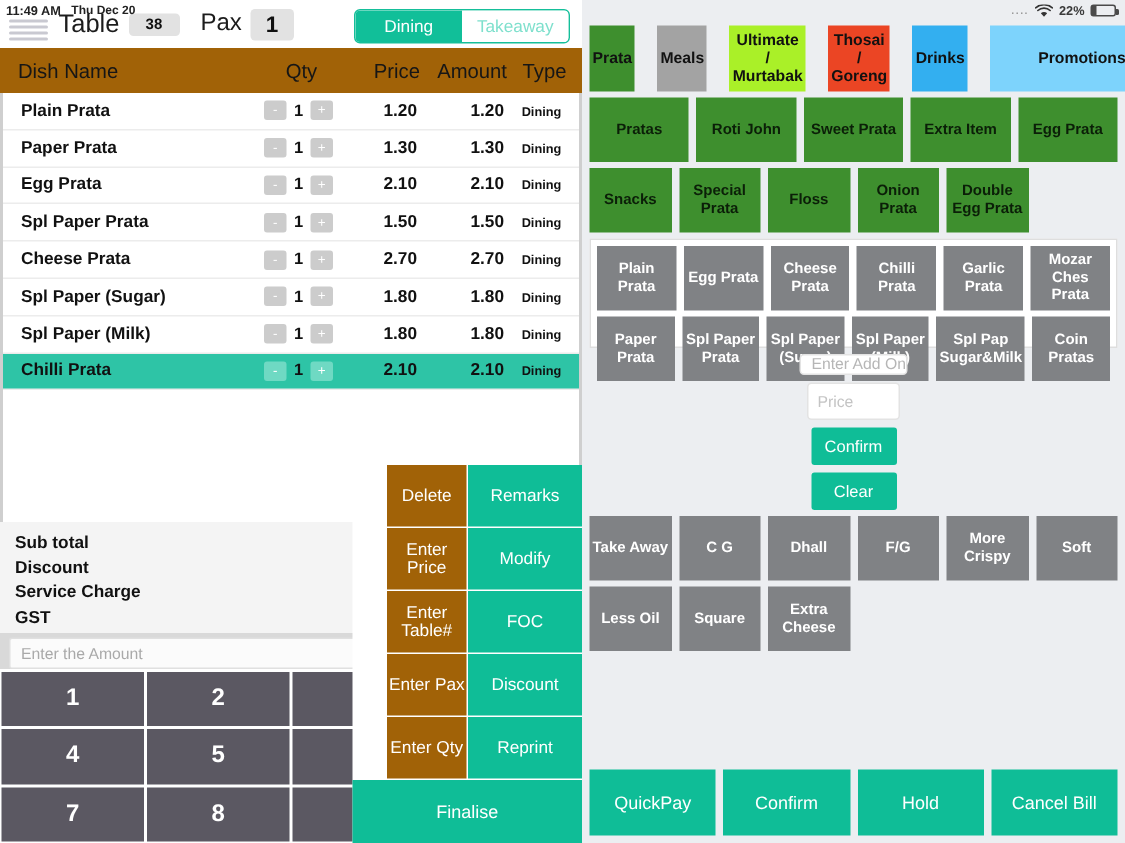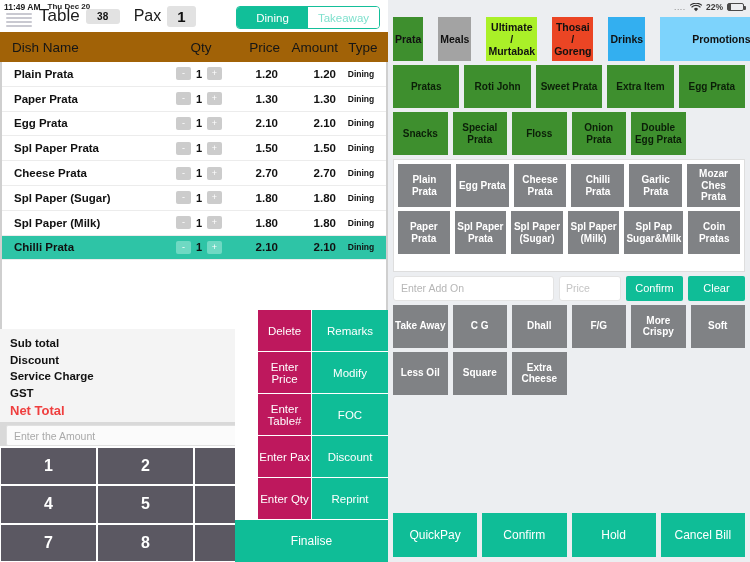--- a/index.html
+++ b/index.html
@@ -58,21 +58,21 @@
   .trow.net { color: #ef3e3e; font-size: 13px; line-height: 19px; }
   .amt-input { margin: 3px 6px 0 6px; height: 21px; background: #fbfbfb; border: 1px solid #e0e0e0; border-radius: 2px; font-size: 10.5px; color: #a9a9a9; display: flex; align-items: center; padding-left: 7px; }
 
   
   .keypad { display: grid; grid-template-columns: repeat(4, 1fr); grid-template-rows: repeat(3, 1fr); gap: 2px; padding: 2px 1px 1px 1px; height: 116px; background: #ffffff; }
   .key { background: #5b5862; color: #ffffff; font-size: 16px; font-weight: bold; display: flex; align-items: center; justify-content: center; cursor: pointer; }
 
   
   .lactions { position: absolute; right: 0; top: 310px; width: 153px; height: 252px; display: grid; grid-template-columns: 1fr 1fr; grid-template-rows: repeat(5, 1fr) 42px; gap: 1px; background: #ffffff; }
   .la { display: flex; align-items: center; justify-content: center; font-size: 11.5px; color: #ffffff; cursor: pointer; text-align: center; }
-  .la.dark { background: #be185d; margin-left: 23px; }
+  .la.dark { background: #a16207; margin-left: 23px; }
   .la.green { background: #0fbd97; }
   .la.wide { grid-column: 1 / span 2; background: #0fbd97; font-size: 12px; }
 
   
   #right { width: 362px; height: 562px; background: #eceef1; position: relative; display: flex; flex-direction: column; }
   .rstatus { height: 14px; display: flex; align-items: center; justify-content: flex-end; gap: 4px; padding-right: 6px; font-size: 8.5px; font-weight: bold; color: #3a3a3a; }
   .dots { letter-spacing: 1px; font-size: 7px; color: #9a9a9a; }
   .battery { width: 17px; height: 8px; border: 1px solid #4a4a4a; border-radius: 2px; position: relative; display: inline-block; }
   .battery::after { content: ""; position: absolute; right: -3px; top: 2px; width: 2px; height: 4px; background: #4a4a4a; border-radius: 0 1px 1px 0; }
   .battery i { display: block; height: 100%; background: #4a4a4a; width: 22%; }
@@ -83,21 +83,21 @@
   .grid-rows { padding: 0 5px; }
   .g-row { display: flex; gap: 5px; margin-bottom: 4px; }
   .gbtn { flex: 1; height: 43px; display: flex; align-items: center; justify-content: center; text-align: center; font-size: 10px; font-weight: bold; line-height: 11.5px; padding: 2px; cursor: pointer; }
   .gbtn.green { background: #3e8f2e; color: #0b1f08; }
   .gbtn.grey { background: #808285; color: #ffffff; }
   .gbtn.empty { background: transparent; cursor: default; }
 
   .item-area { background: #ffffff; margin: 0 5px; border: 1px solid #dedede; flex: 1; min-height: 10px; }
   .item-pad { padding: 4px 4px 4px 4px; }
 
-  .addon-bar { display: flex; gap: 5px; padding: 4px 5px; align-items: center; }
+  .addon-bar { display: flex; gap: 5px; padding: 4px 5px; align-items: center; flex-direction: column; }
   .addon-input { flex: 1; height: 25px; background: #ffffff; border: 1px solid #e3e3e3; border-radius: 3px; font-size: 10.5px; color: #b6b6b6; display: flex; align-items: center; padding-left: 7px; }
   .price-input { width: 62px; height: 25px; background: #ffffff; border: 1px solid #e3e3e3; border-radius: 3px; font-size: 10.5px; color: #c4c4c4; display: flex; align-items: center; padding-left: 6px; }
   .mini-btn { width: 57px; height: 25px; background: #0fbd97; color: #ffffff; font-size: 11px; display: flex; align-items: center; justify-content: center; border-radius: 2px; cursor: pointer; }
 
   .bottom-bar { display: flex; gap: 5px; padding: 4px 5px 5px 5px; }
   .bbtn { flex: 1; height: 44px; background: #0fbd97; color: #ffffff; font-size: 12px; display: flex; align-items: center; justify-content: center; cursor: pointer; }
   .spacer { flex: 1; }
 </style>
 </head>
 <body>
@@ -236,24 +236,20 @@
         <span>Discount</span>
         <span>0.00</span>
       </div>
       <div class="trow">
         <span>Service Charge</span>
         <span>0.0</span>
       </div>
       <div class="trow">
         <span>GST</span>
         <span>2.00</span>
-      </div>
-      <div class="trow net">
-        <span>Net Total</span>
-        <span>14.50</span>
       </div>
     </div>
     <div class="amt-input">Enter the Amount</div>
 
     <div class="keypad" id="keypad">
         <div class="key">1</div>
         <div class="key">2</div>
         <div class="key">3</div>
         <div class="key">C</div>
         <div class="key">4</div>

